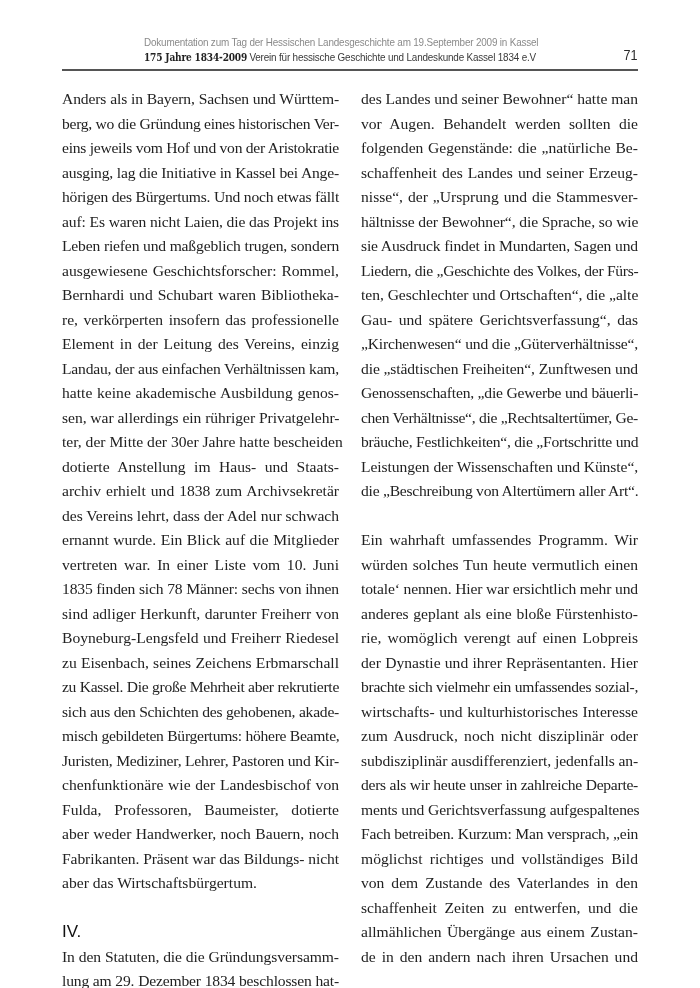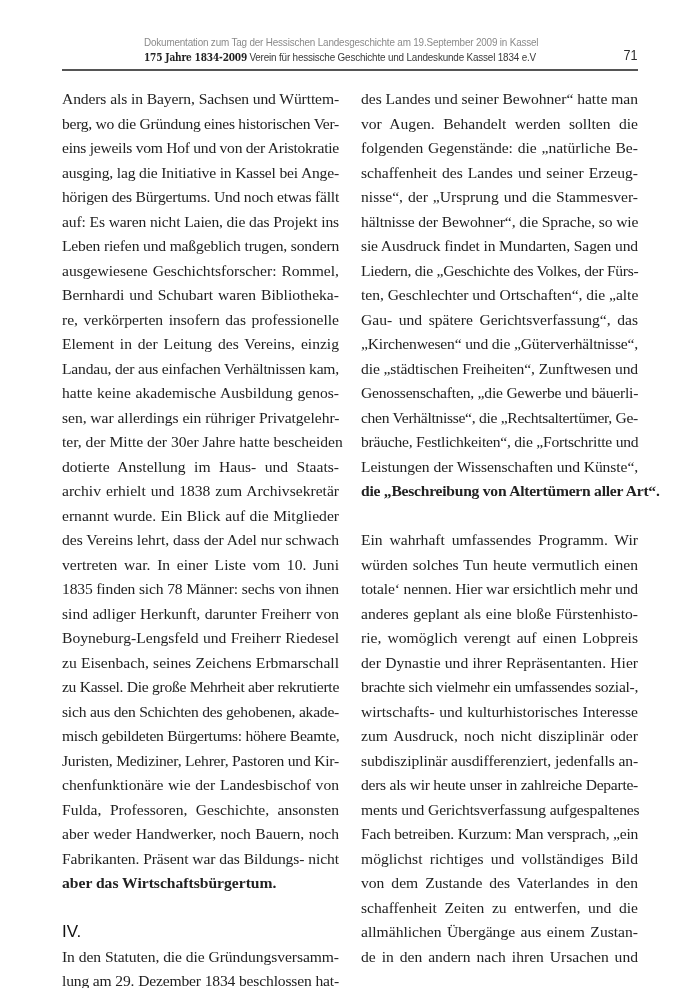--- a/index.html
+++ b/index.html
@@ -10,21 +10,21 @@
   .header-line2 .blackletter { font-family: "DejaVu Serif", serif; font-weight: bold; font-size: 10.5px; color: #222; }
   .header-line2 .assoc { font-family: "Liberation Sans", sans-serif; }
   .page-number { position: absolute; right: 0; top: 13px; font-family: "Liberation Sans", sans-serif; font-size: 14px; color: #2a2a2a; transform: scaleX(0.9); transform-origin: right; }
   .header-rule { position: absolute; left: 62px; top: 69px; width: 576px; height: 2px; background: #555; }
 
   .column { position: absolute; top: 87px; width: 277px; font-family: "Liberation Serif", "DejaVu Serif", serif; font-size: 15.6px; line-height: 24.5px; color: #222; text-align: justify; hyphens: manual; }
   .col-left { left: 62px; }
   .col-right { left: 361px; }
   .column p { margin: 0; }
   .column .line { display: block; text-align: justify; text-align-last: justify; white-space: nowrap; overflow: visible; }
-  .column .line.last { text-align-last: left; font-weight: bold; }
+  .column .line.last { text-align-last: left; }
   .gap { height: 24.5px; }
   .section-heading { font-family: "Liberation Sans", sans-serif; font-size: 17px; font-weight: normal; color: #111; margin: 0; line-height: 24.5px; height: 24.5px; }
 </style>
 </head>
 <body>
 
 <div class="header">
   <div class="header-line1">Dokumentation zum Tag der Hessischen Landesgeschichte am 19.September 2009 in Kassel</div>
   <div class="header-line2">
     <span class="blackletter">175 Jahre 1834-2009</span>
@@ -46,33 +46,33 @@
       <span class="line" style="display: block;">ausgewiesene Geschichtsforscher: Rommel,</span>
       <span class="line" style="display: block;">Bernhardi und Schubart waren Bibliotheka-</span>
       <span class="line" style="display: block;">re, verkörperten insofern das professionelle</span>
       <span class="line" style="display: block;">Element in der Leitung des Vereins, einzig</span>
       <span class="line" style="display: block; letter-spacing: -0.204545px;">Landau, der aus einfachen Verhältnissen kam,</span>
       <span class="line" style="display: block;">hatte keine akademische Ausbildung genos-</span>
       <span class="line" style="display: block; letter-spacing: -0.0434783px;">sen, war allerdings ein rühriger Privatgelehr-</span>
       <span class="line" style="display: block;">ter, der Mitte der 30er Jahre hatte bescheiden</span>
       <span class="line" style="display: block;">dotierte Anstellung im Haus- und Staats-</span>
       <span class="line" style="display: block;">archiv erhielt und 1838 zum Archivsekretär</span>
+      <span class="line" style="display: block; letter-spacing: -0.0227273px;">des Vereins lehrt, dass der Adel nur schwach</span>
       <span class="line" style="display: block;">ernannt wurde. Ein Blick auf die Mitglieder</span>
-      <span class="line" style="display: block; letter-spacing: -0.0227273px;">des Vereins lehrt, dass der Adel nur schwach</span>
       <span class="line" style="display: block;">vertreten war. In einer Liste vom 10. Juni</span>
       <span class="line" style="display: block; letter-spacing: -0.162791px;">1835 finden sich 78 Männer: sechs von ihnen</span>
       <span class="line" style="display: block;">sind adliger Herkunft, darunter Freiherr von</span>
       <span class="line" style="display: block;">Boyneburg-Lengsfeld und Freiherr Riedesel</span>
       <span class="line" style="display: block;">zu Eisenbach, seines Zeichens Erbmarschall</span>
       <span class="line" style="display: block; letter-spacing: -0.304348px;">zu Kassel. Die große Mehrheit aber rekrutierte</span>
       <span class="line" style="display: block; letter-spacing: -0.227273px;">sich aus den Schichten des gehobenen, akade-</span>
       <span class="line" style="display: block; letter-spacing: -0.27907px;">misch gebildeten Bürgertums: höhere Beamte,</span>
       <span class="line" style="display: block; letter-spacing: -0.217391px;">Juristen, Mediziner, Lehrer, Pastoren und Kir-</span>
       <span class="line" style="display: block;">chenfunktionäre wie der Landesbischof von</span>
-      <span class="line" style="display: block;">Fulda, Professoren, Geschichte, ansonsten</span>
+      <span class="line" style="display: block;">Fulda, Professoren, Baumeister, dotierte</span>
       <span class="line" style="display: block;">aber weder Handwerker, noch Bauern, noch</span>
       <span class="line" style="display: block; letter-spacing: -0.0909091px;">Fabrikanten. Präsent war das Bildungs- nicht</span>
       <span class="line last" style="display: block;">aber das Wirtschaftsbürgertum.</span>
     </p>
   <div class="gap"></div>
   <h2 class="section-heading">IV.</h2>
   <p>
       <span class="line" style="display: block; letter-spacing: -0.0714286px;">In den Statuten, die die Gründungsversamm-</span>
       <span class="line" style="display: block; letter-spacing: -0.166667px;">lung am 29. Dezember 1834 beschlossen hat-</span>
     </p>

